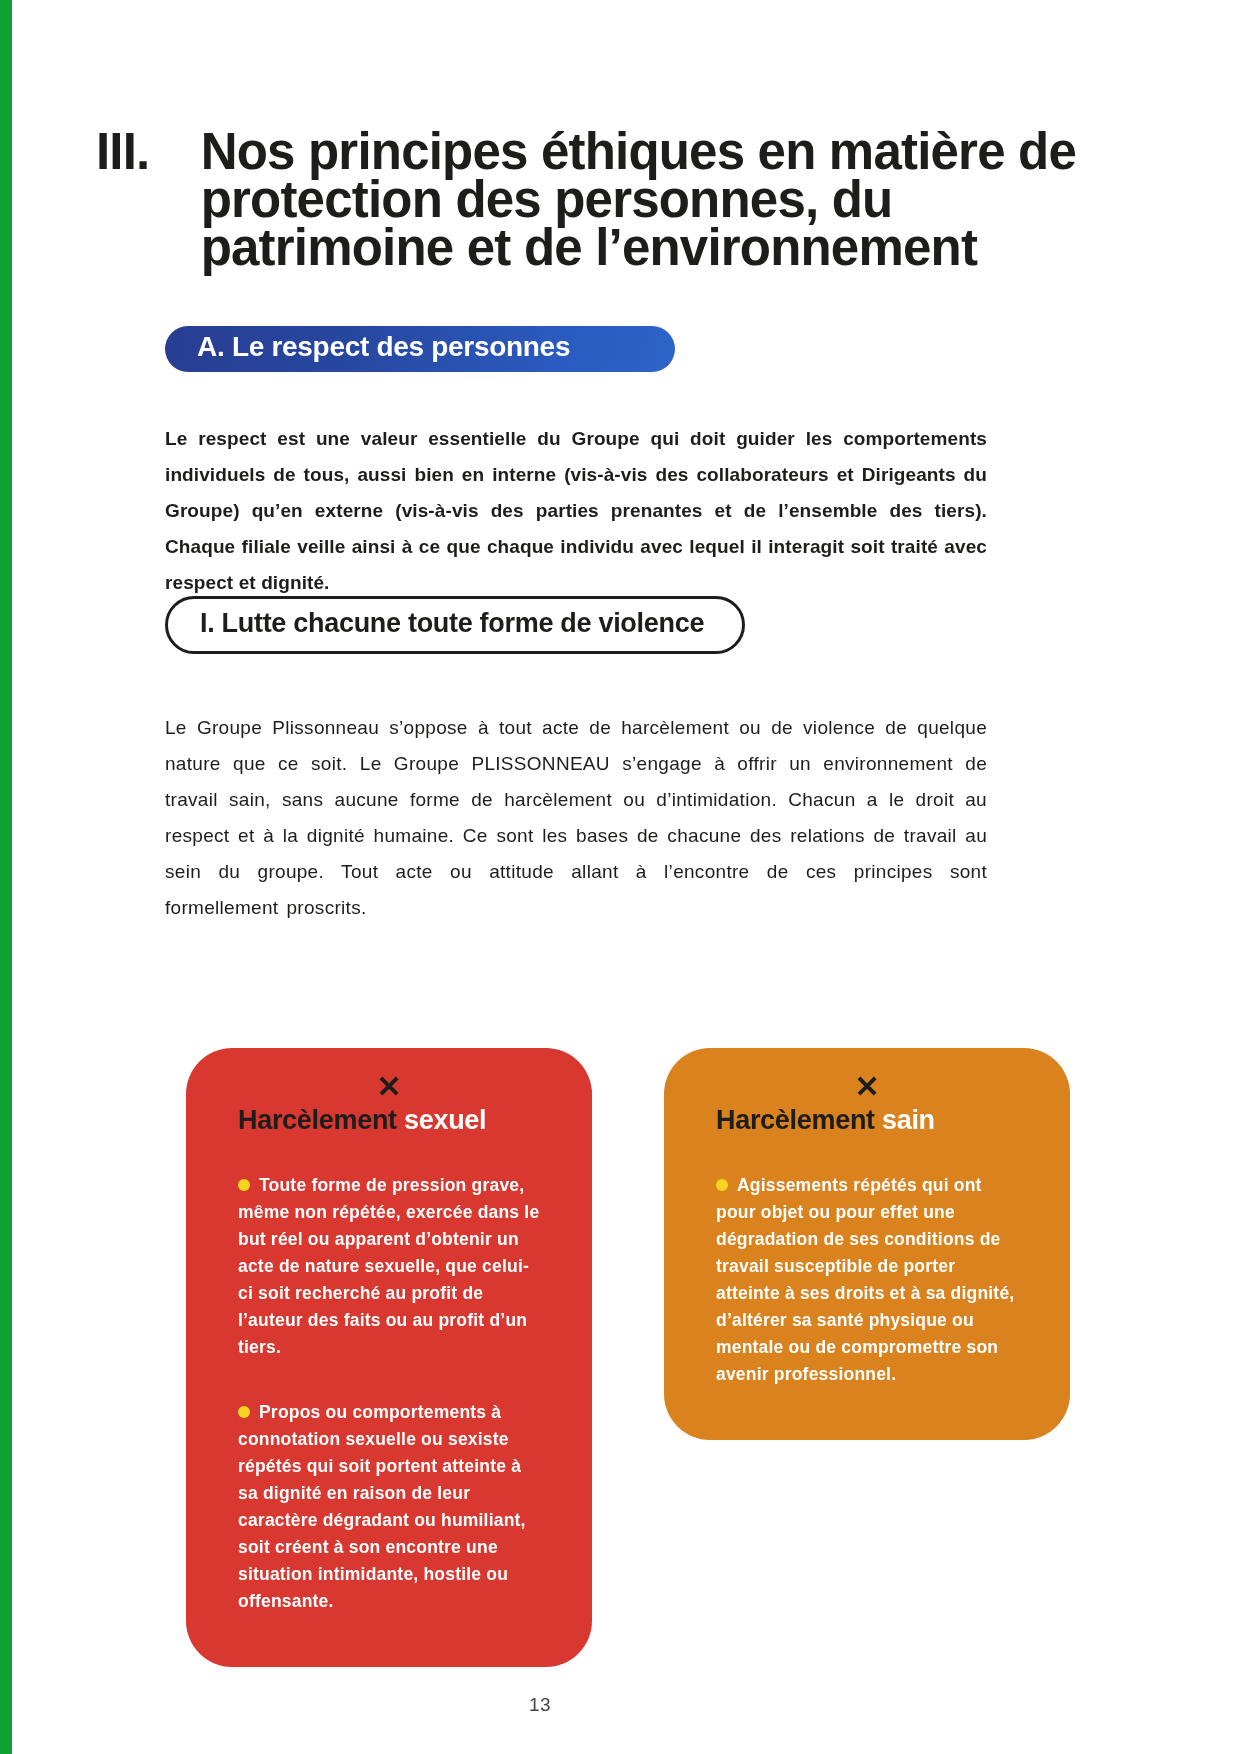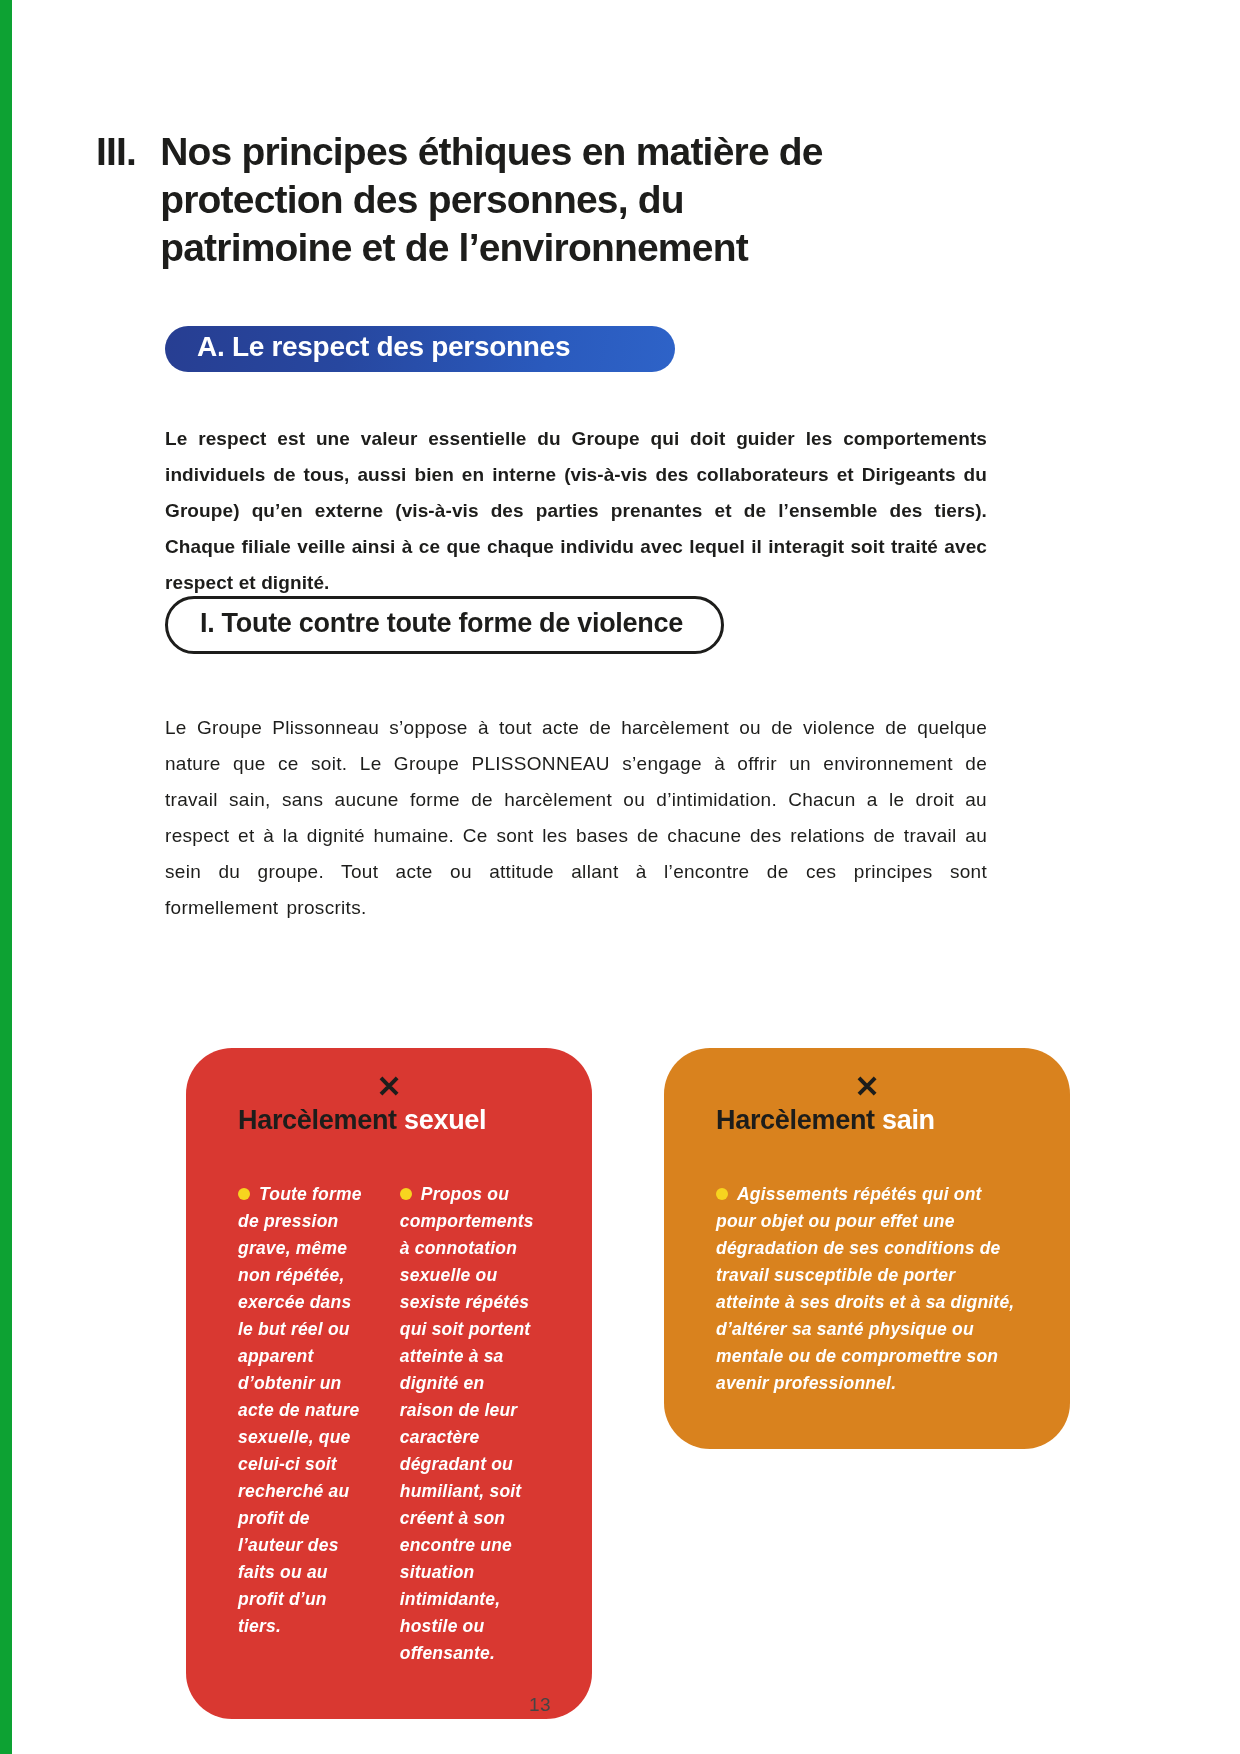--- a/index.html
+++ b/index.html
@@ -13,22 +13,23 @@
   }
   .green-bar {
     position:absolute; left:0; top:0;
     width:12px; height:1754px;
     background:#0DA233;
   }
   
   .title-block {
     position:absolute; left:96px; top:128px; width:980px;
     display:flex; gap:24px;
-    font-weight:800; font-size:39px; line-height:48px; letter-spacing:-0.8px;
+    font-weight:800; font-size:51px; line-height:48px; letter-spacing:-0.8px;
     color:#1d1d1b;
+    justify-content:space-between;
   }
   .title-numeral { flex:0 0 auto; }
   
   .pill-blue {
     position:absolute; left:165px; top:326px;
     height:46px; min-width:510px;
     display:inline-flex; align-items:center;
     padding:0 40px 4px 32px;
     border-radius:32px;
     background:linear-gradient(100deg,#273E92 0%, #27479F 35%, #2A5ABD 75%, #2E63C8 100%);
@@ -70,21 +71,21 @@
     text-align:center;
     color:#1d1d1b; font-size:30px; font-weight:900; line-height:34px;
   }
   .card-title {
     margin-top:1px;
     text-align:left;
     font-size:27px; font-weight:800; letter-spacing:-0.3px;
     color:#1d1d1b; white-space:nowrap;
   }
   .card-title .light { color:#ffffff; }
-  .bullets { margin-top:45px; display:flex; flex-direction:row; gap:38px;font-style:italic; }
+  .bullets { margin-top:36px; display:flex; flex-direction:column; gap:38px; }
   .bullet {
     font-size:17.5px; line-height:27px; font-weight:600; letter-spacing:0.2px;
   }
   .dot {
     display:inline-block; width:12px; height:12px; border-radius:50%;
     background:#F7D41F; margin-right:9px; vertical-align:baseline;
   }
   
   .page-num {
     position:absolute; left:0; top:1694px; width:1080px;
@@ -106,21 +107,21 @@
   </div>
 </div>
 
 <div class="pill-blue">
   <span>A. Le respect des personnes</span>
 </div>
 
 <p class="para para-a">Le respect est une valeur essentielle du Groupe qui doit guider les comportements individuels de tous, aussi bien en interne (vis-à-vis des collaborateurs et Dirigeants du Groupe) qu’en externe (vis-à-vis des parties prenantes et de l’ensemble des tiers). Chaque filiale veille ainsi à ce que chaque individu avec lequel il interagit soit traité avec respect et dignité.</p>
 
 <div class="pill-outline">
-  <span>I. Toute contre toute forme de violence</span>
+  <span>I. Lutte chacune toute forme de violence</span>
 </div>
 
 <p class="para para-i">Le Groupe Plissonneau s’oppose à tout acte de harcèlement ou de violence de quelque nature que ce soit. Le Groupe PLISSONNEAU s’engage à offrir un environnement de travail sain, sans aucune forme de harcèlement ou d’intimidation. Chacun a le droit au respect et à la dignité humaine. Ce sont les bases de chacune des relations de travail au sein du groupe. Tout acte ou attitude allant à l’encontre de ces principes sont formellement proscrits.</p>
 
 <div class="cards">
 
   <div class="card card-red">
     <div class="card-x">✕</div>
     <div class="card-title">
       <span>Harcèlement</span>

